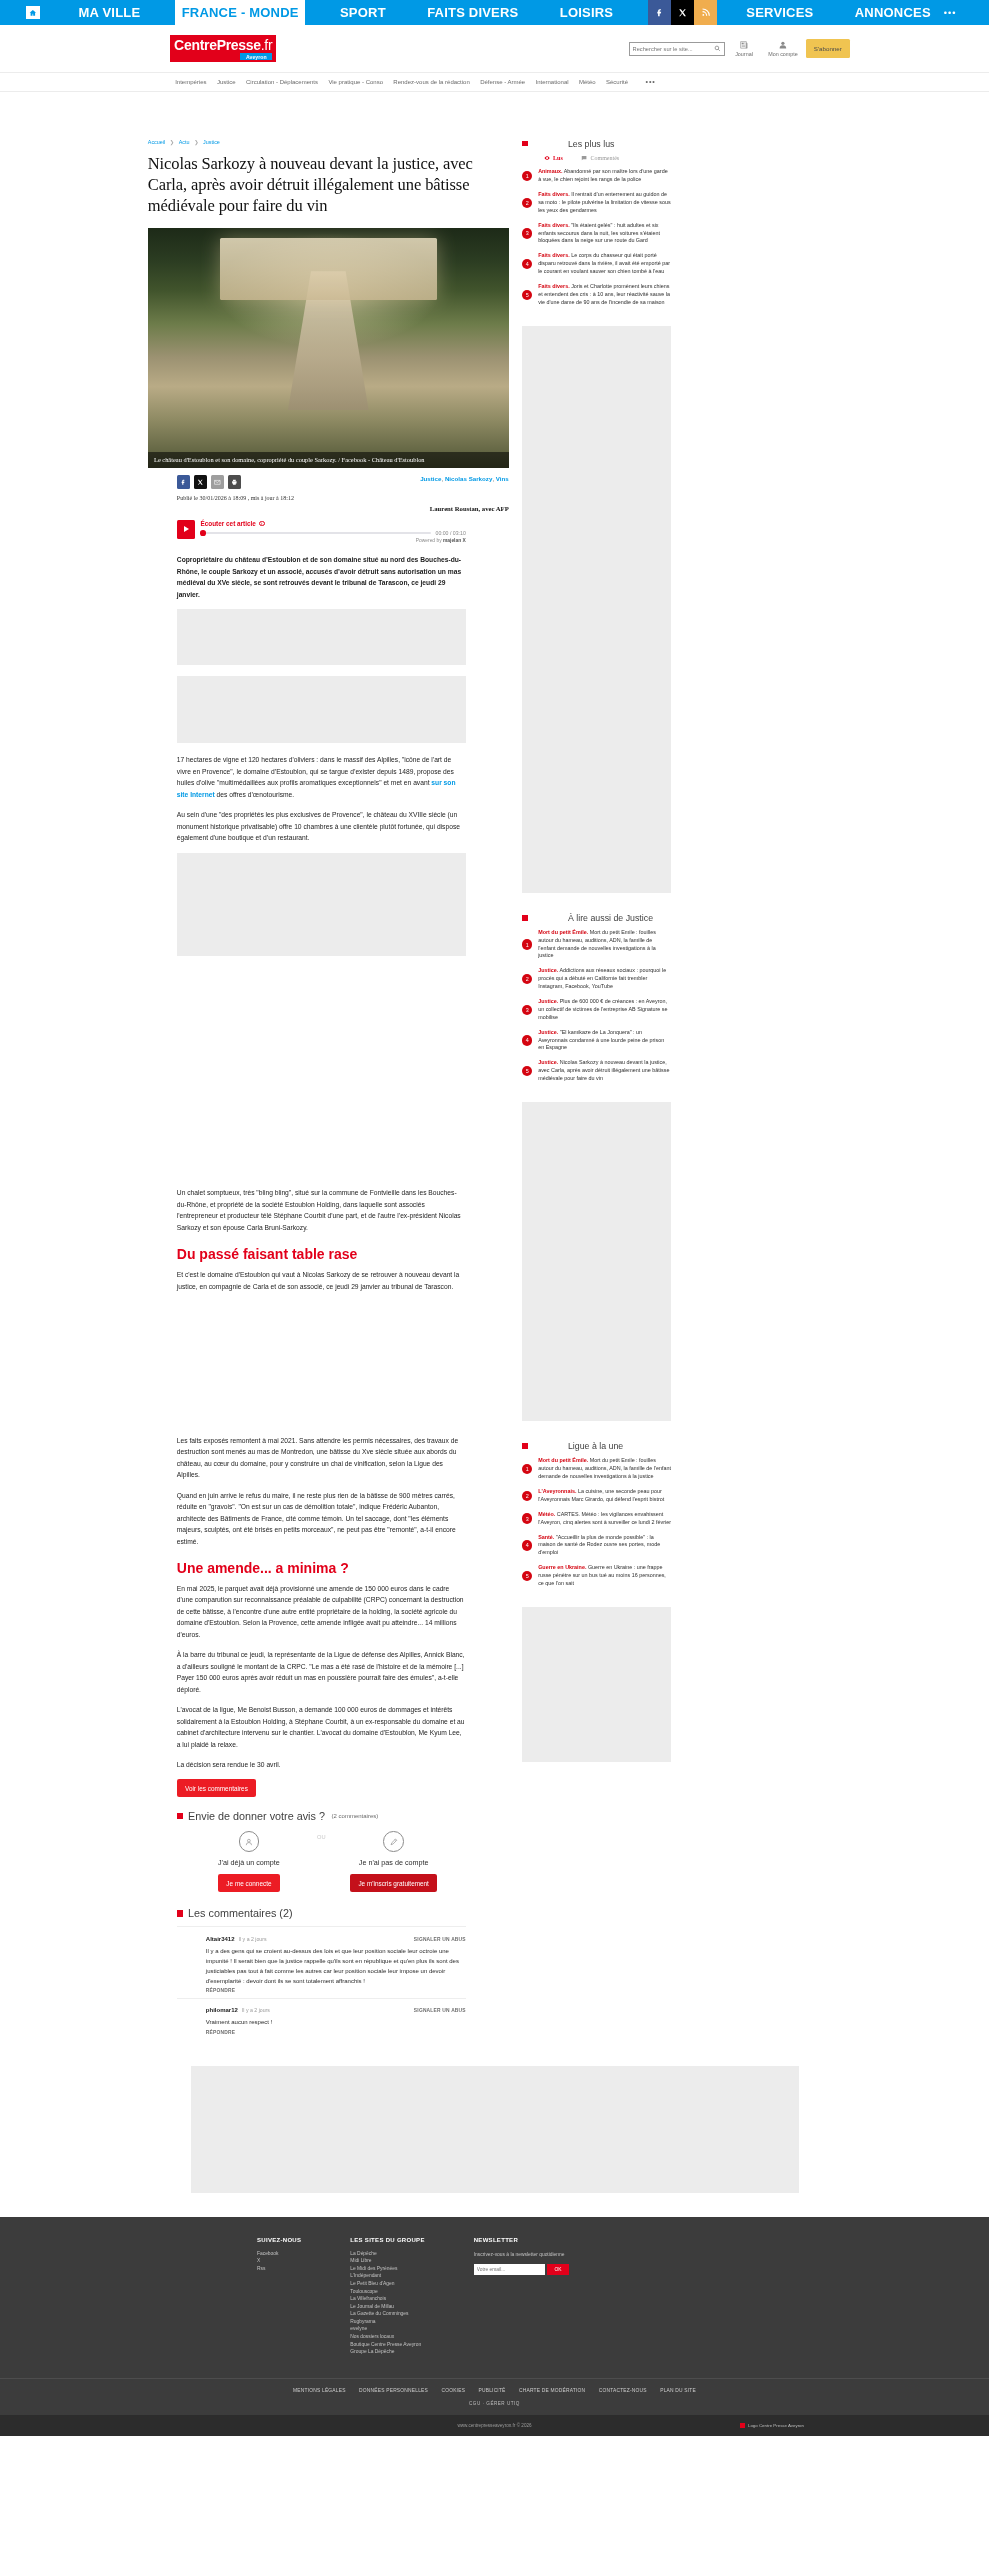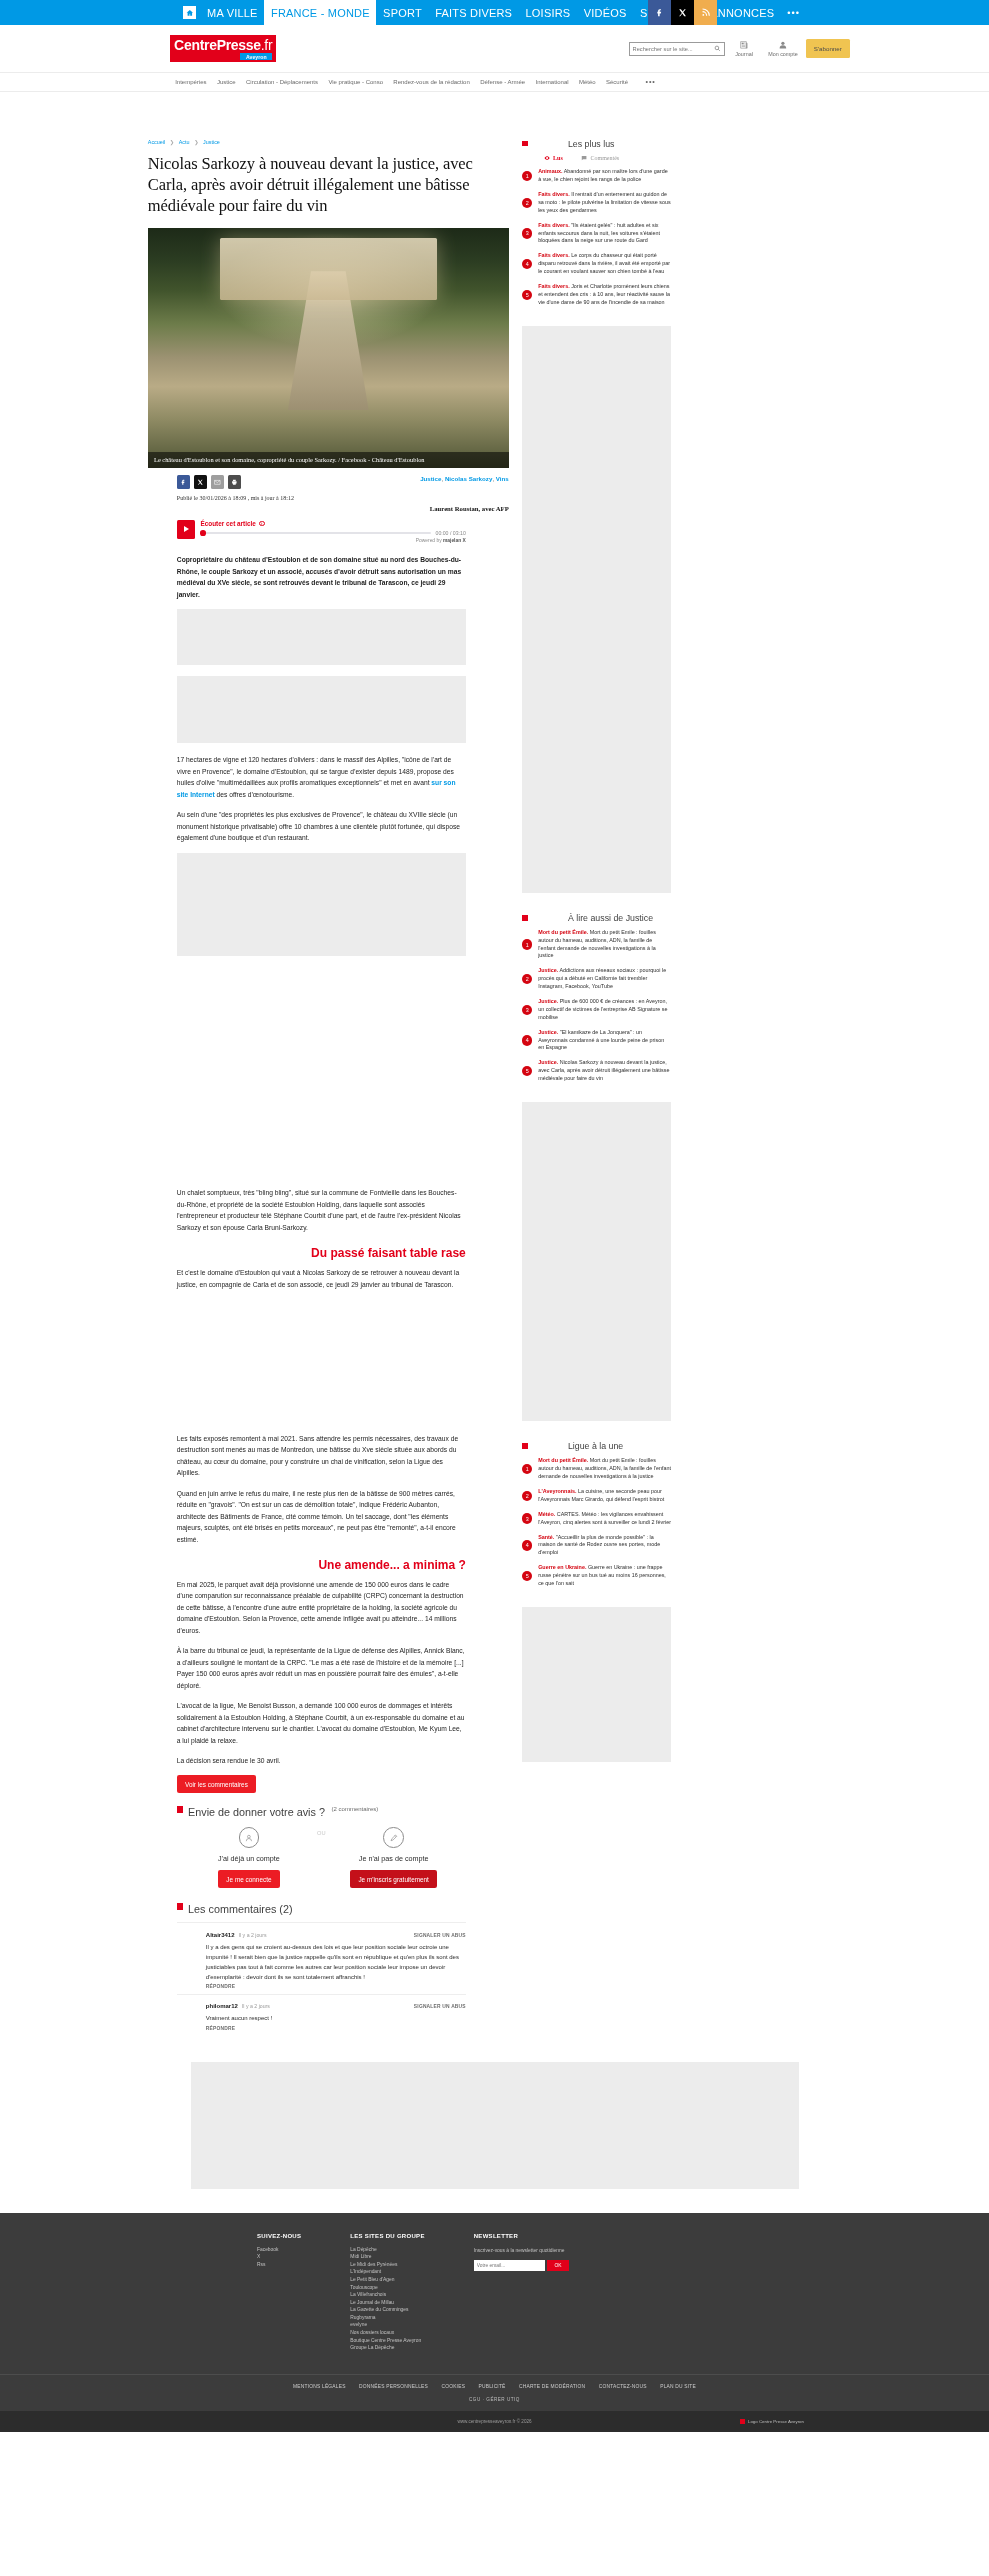--- a/index.html
+++ b/index.html
@@ -24,24 +24,25 @@
     position: relative;
   }
   .topnav { display: flex; align-items: stretch; }
   .home-tile {
     width: 13.4px; height: 13.4px; background: #fff;
     display: flex; align-items: center; justify-content: center;
     align-self: center; margin-right: 4.1px;
   }
   .home-tile svg { width: 7.7px; height: 7.7px; fill: #0099e5; }
   .topnav-item {
-    color: #fff; font-size: 11px; font-weight: 400;
+    color: #fff; font-size: 13px; font-weight: 700;
     padding: 0 6.7px; display: flex; align-items: center;
     letter-spacing: 0.2px; font-family: "Liberation Sans Narrow","Liberation Sans", sans-serif;
     white-space: nowrap;
+    margin-left: 28px;
   }
   .topnav-item.active { background: #fff; color: #0099e5; }
   .topnav-dots { color:#fff; font-size:9.3px; padding: 0 6.2px; display:flex; align-items:center; letter-spacing:1px;}
   .social-cluster { position: absolute; right: 272px; top: 0; bottom: 0; display: flex; }
   .social-tile { width: 23px; display: flex; align-items: center; justify-content: center; }
   .social-tile.fb { background: #3b5998; }
   .social-tile.x  { background: #000000; }
   .social-tile.rss{ background: #f0ad4e; }
   .social-tile svg { width: 9.3px; height: 9.3px; fill: #fff; }
 
@@ -199,36 +200,36 @@
   .chapo {
     font-size: 6.7px; line-height: 1.62; font-weight: bold; color: #111; margin-bottom: 10.3px;
   }
   .adbox { background: #ececec; width: 100%; }
   .adbox.h1 { height: 56px; margin: 3.1px 0 9.3px; }
   .adbox.h2 { height: 67px; margin: 11.3px 0 11.3px; }
   .adbox.big { height: 103px; margin: 9.3px 0; }
   .article p { font-size: 6.7px; line-height: 1.72; color: #1c1c1c; margin-bottom: 8.8px; }
   .article p a { color: #0099e5; font-weight: bold; }
   h2.sub {
-    color: #e2001a; font-size: 12px; margin: 12.4px 0 7.2px;
-    font-family: "Liberation Sans Narrow","Liberation Sans", sans-serif; font-weight: bold; text-align: right;
+    color: #e2001a; font-size: 14px; margin: 12.4px 0 7.2px;
+    font-family: "Liberation Sans Narrow","Liberation Sans", sans-serif; font-weight: bold;
   }
   .spacer-lg { height: 222px; }
   .spacer-md { height: 134px; }
 
   
   .btn-red {
     display: inline-block; background: #ec1c24; color: #fff; border-radius: 2.1px;
     font-size: 6.4px; padding: 5.2px 8.2px; border: none; cursor: pointer;
     font-family: "Liberation Sans Narrow","Liberation Sans", sans-serif;
   }
   .btn-red.dark { background: #c4101a; }
 
   
-  .sec-head { display: flex; align-items: flex-start; gap: 4.6px; margin-bottom: 7.2px; }
+  .sec-head { display: flex; align-items: center; gap: 4.6px; margin-bottom: 7.2px; }
   .sec-sq { width: 6.7px; height: 6.7px; background: #e2001a; flex: none; }
   .sec-title {
     font-size: 10.8px; color: #3f3f3f; font-weight: normal;
     font-family: "Liberation Sans Narrow","Liberation Sans", sans-serif;
   }
   .sec-count { font-size: 6px; color: #6b6b6b; margin-left: 2.1px; }
 
   
   .opinion { margin-left: 29px; width: 289px; margin-top: 13.4px; }
   .opinion-cols { display: flex; align-items: flex-start; margin-top: 9.3px; }

